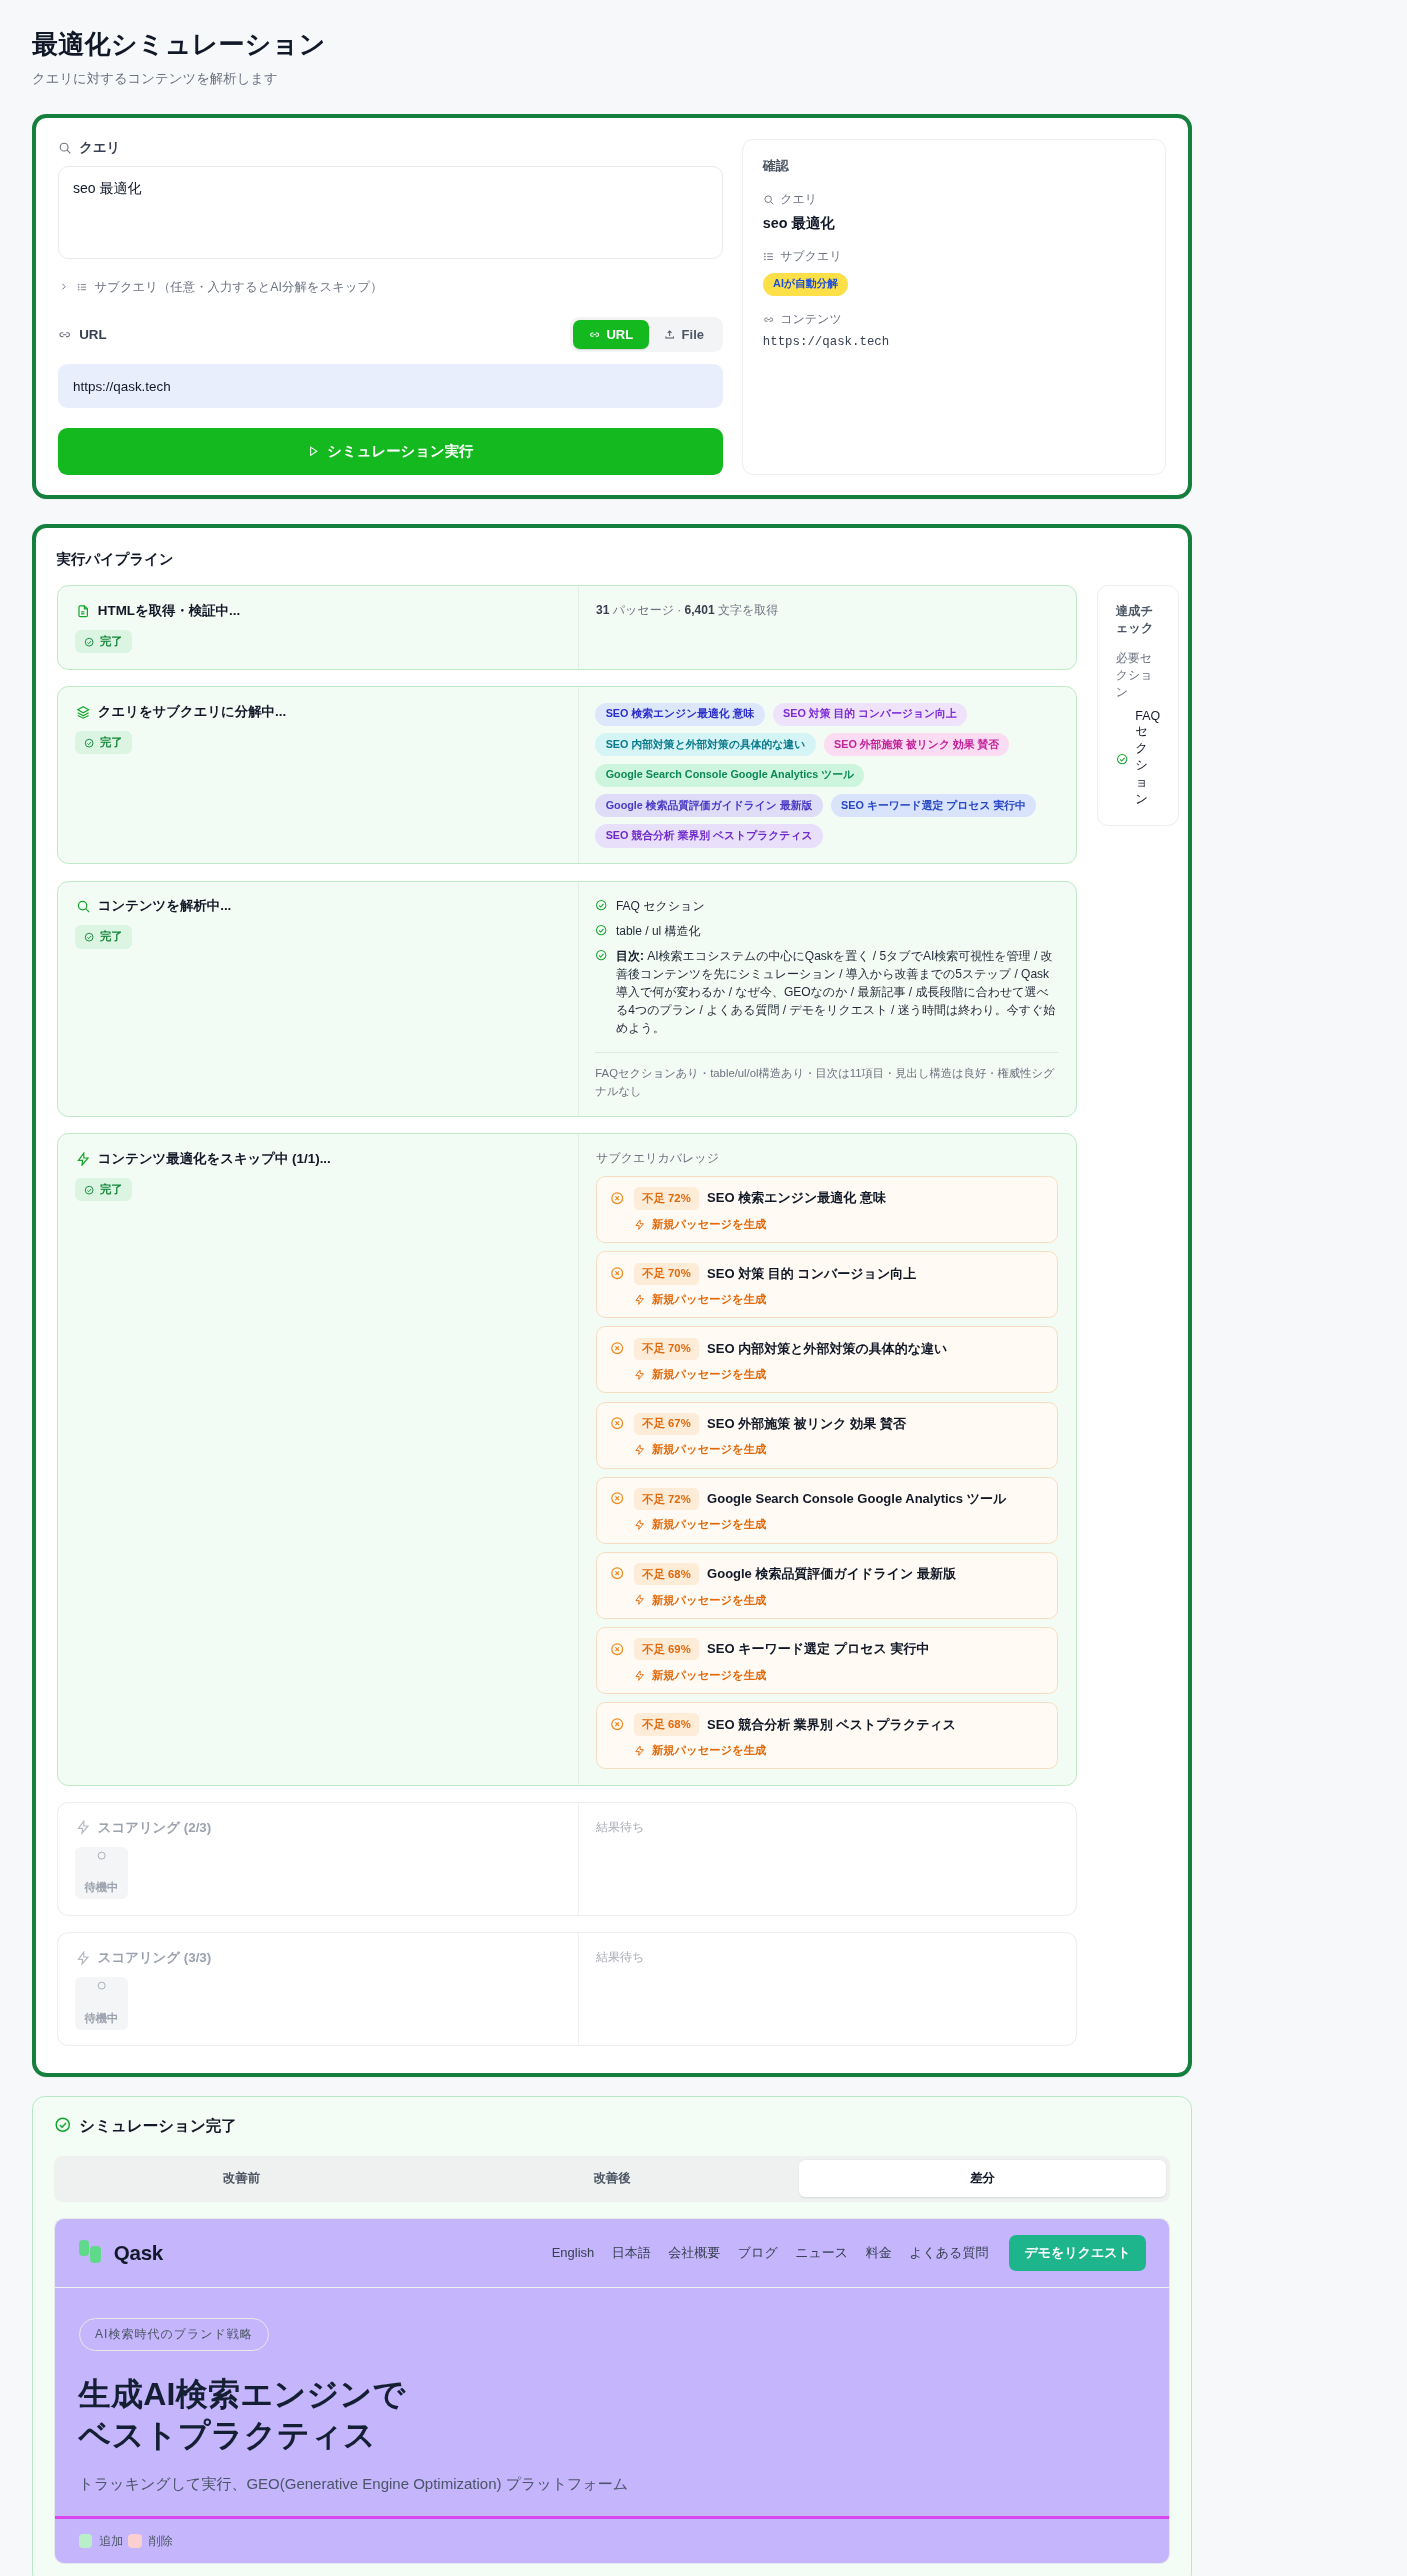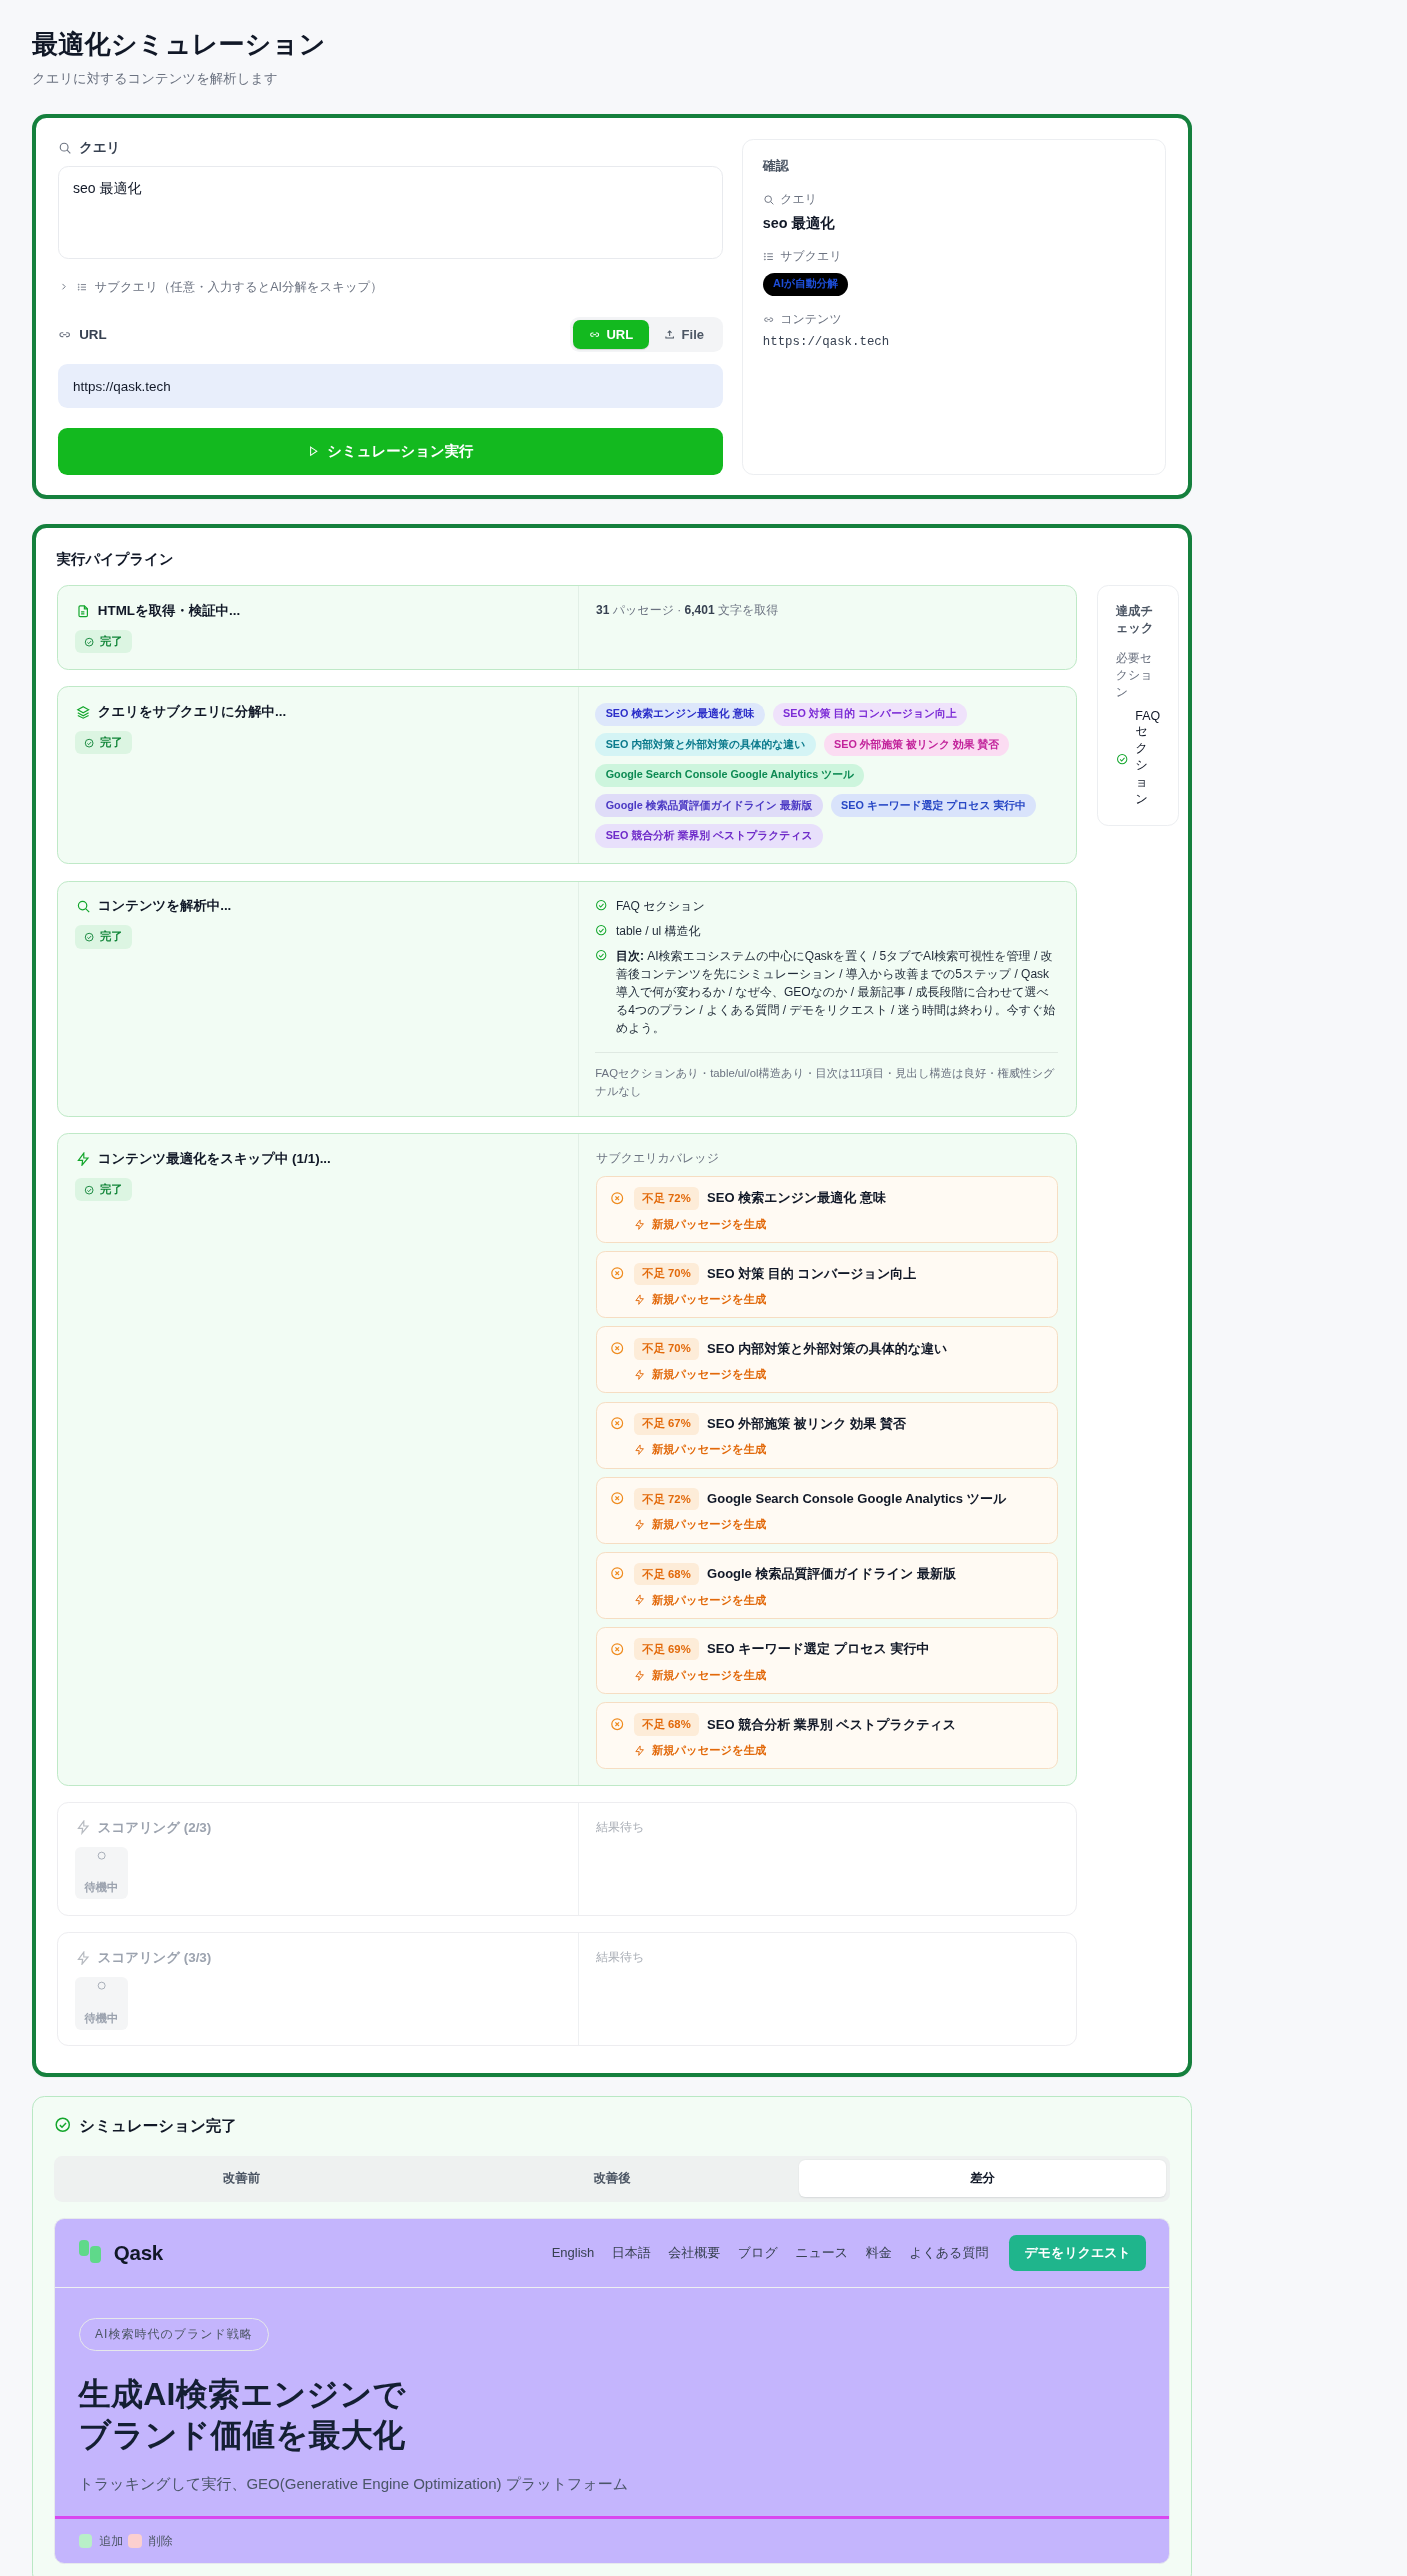--- a/index.html
+++ b/index.html
@@ -85,21 +85,21 @@
   .confirm {
     height: 100%;
     border: 1px solid #eceef1; border-radius: 11.3px; background: #fff;
     padding: 17.5px 19.6px;
   }
   .confirm-title { font-size: 13px; font-weight: 700; color: #4b5563; }
   .confirm-label { display: flex; align-items: center; gap: 6.2px; font-size: 12px; color: #6b7280; margin-top: 15.5px; }
   .confirm-value { font-size: 14.4px; font-weight: 700; color: #111827; margin-top: 6.2px; }
   .pill-blue {
     display: inline-block; margin-top: 7.2px;
-    background: #000000; color: #1d4ed8; font-size: 10.8px; font-weight: 700;
+    background: #fde047; color: #1d4ed8; font-size: 10.8px; font-weight: 700;
     padding: 4.6px 10.3px; border-radius: 515px;
   }
   .confirm-url { font-size: 12.4px; color: #374151; margin-top: 6.2px; font-family: "Liberation Mono","DejaVu Sans Mono", monospace; }
 
   
   .pipeline-card { margin-top: 25px; padding: 21.6px 20.6px 27px 20.6px; }
   .pipeline-title { font-size: 14.4px; font-weight: 700; color: #111827; margin-bottom: 16.5px; }
 
   .pipeline-layout { display: flex; gap: 20.6px; align-items: flex-start; }
   .steps-col { flex: 0 0 1020px; display: flex; flex-direction: column; gap: 16.5px; }
@@ -792,21 +792,21 @@
             <span class="pv-link">料金</span>
             <span class="pv-link">よくある質問</span>
           </div>
         <button class="pv-cta">デモをリクエスト</button>
       </div>
 
       <div class="pv-body">
         <div class="pv-chip">AI検索時代のブランド戦略</div>
         <div class="pv-h1">
           <div>生成AI検索エンジンで</div>
-          <div>ブランド価値を最大化</div>
+          <div>ベストプラクティス</div>
         </div>
         <div class="pv-p">トラッキングして実行、GEO(Generative Engine Optimization) プラットフォーム</div>
       </div>
 
       <div class="pv-legend">
         <span class="lg">
           <span class="sw add"></span>
           <span>追加</span>
         </span>
         <span class="lg">

